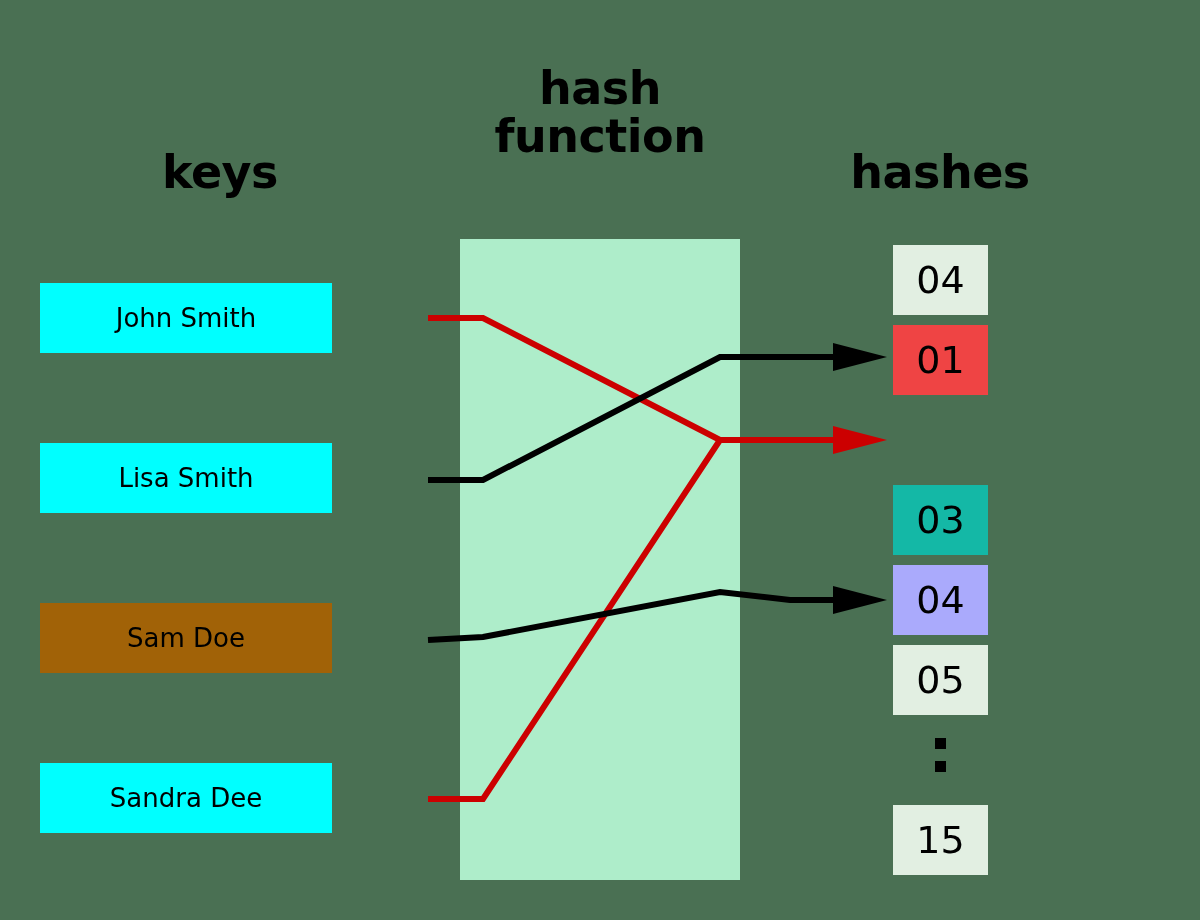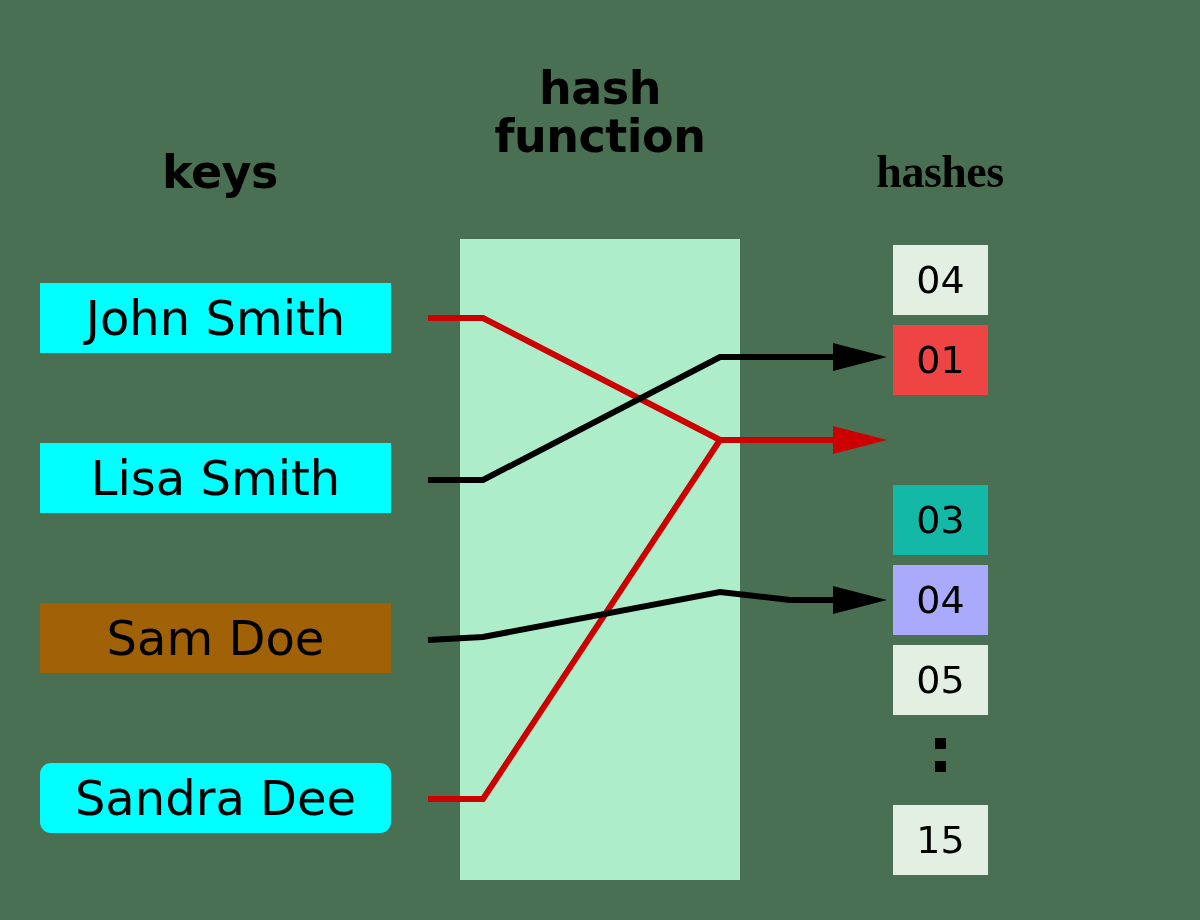--- a/index.html
+++ b/index.html
@@ -42,32 +42,31 @@
   }
   #title-hashfn {
     left: 420px;
     top: 64px;
     width: 360px;
   }
   #title-hashes {
     left: 760px;
     top: 148px;
     width: 360px;
-    font-family: Liberation Serif, serif;
   }
   .key-box {
     position: absolute;
     left: 40px;
-    width: 351px;
+    width: 292px;
     height: 70px;
     background: #00ffff;
     display: flex;
     align-items: center;
     justify-content: center;
-    font-size: 48px;
+    font-size: 26px;
     color: #000000;
   }
   .hash-box {
     position: absolute;
     left: 893px;
     width: 95px;
     height: 70px;
     display: flex;
     align-items: center;
     justify-content: center;
@@ -102,21 +101,21 @@
   </svg>
 
   <div class="col-title" id="title-keys">keys</div>
   <div class="col-title" id="title-hashfn">hash
 function</div>
   <div class="col-title" id="title-hashes">hashes</div>
 
   <div class="key-box" style="top: 283px; left: 40px; background: rgb(0, 255, 255);">John Smith</div>
   <div class="key-box" style="top: 443px; left: 40px; background: rgb(0, 255, 255);">Lisa Smith</div>
   <div class="key-box" style="top: 603px; left: 40px; background: #a16207;">Sam Doe</div>
-  <div class="key-box" style="top: 763px; left: 40px; background: rgb(0, 255, 255); border-radius: 11px;">Sandra Dee</div>
+  <div class="key-box" style="top: 763px; left: 40px; background: rgb(0, 255, 255);">Sandra Dee</div>
 
   <svg class="layer" viewBox="0 0 1200 920">
     <polyline points="428,318 483,318 720,440" fill="none" stroke="#cc0000" stroke-width="6"></polyline>
     <polyline points="428,799 483,799 720,440" fill="none" stroke="#cc0000" stroke-width="6"></polyline>
     <polyline points="720,440 862,440" fill="none" stroke="#cc0000" stroke-width="6"></polyline>
 
     <polyline points="428,480 483,480 720,357 862,357" fill="none" stroke="#000000" stroke-width="6"></polyline>
     <polyline points="428,640 483,637 720,592 790,600 862,600" fill="none" stroke="#000000" stroke-width="6"></polyline>
 
     <polygon points="833,343 887,357 833,371" fill="#000000"></polygon>

